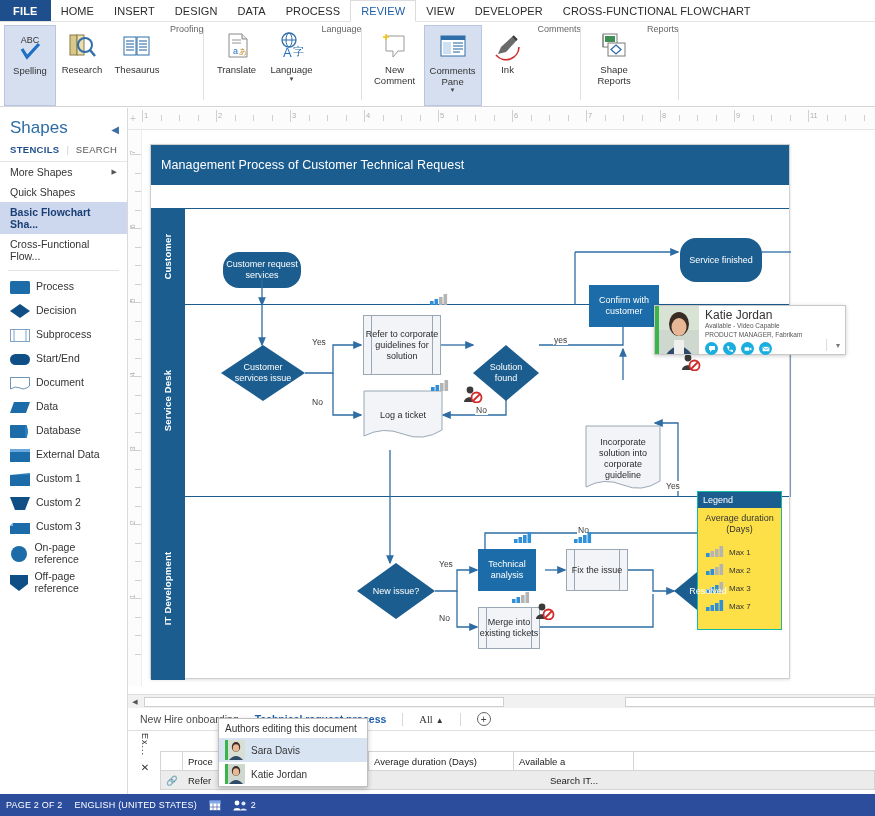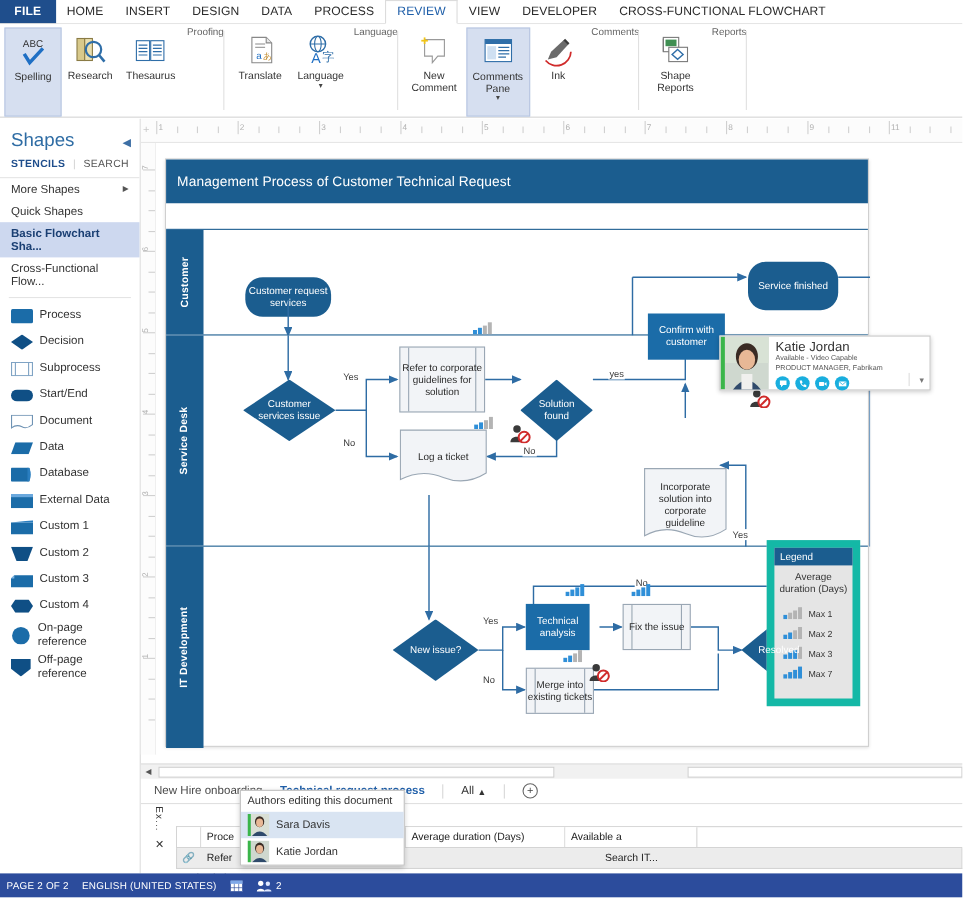--- a/index.html
+++ b/index.html
@@ -143,21 +143,21 @@
     position:absolute; inset:0; background:#1b5d8f;
     clip-path:polygon(50% 0, 100% 50%, 50% 100%, 0 50%);
   }
   .dec .dtxt { position:relative; z-index:2; padding:0 6px; }
   .docsh {
     position:relative; color:#2b2b2b; font-size:9px; line-height:11px;
     display:flex; align-items:center; justify-content:center; text-align:center;
   }
   .edgelbl { position:absolute; font-size:8.5px; color:#3a3a3a; background:#fff; padding:0 1px; }
   .legendbox {
-    position:absolute; background:#e5e5e5; border:7px solid #14b8a6; width:85px;
+    position:absolute; background:#fde047; border:1px solid #14b8a6; width:85px;
   }
   .legendbox .lhd {
     background:#1b5d8f; color:#fff; font-size:9px; padding:3px 5px; font-weight:normal;
   }
   .legendbox .lsub {
     font-size:9px; color:#333; text-align:center; padding:5px 4px 8px 4px; line-height:11px;
   }
   .legendbox .lrow {
     display:flex; align-items:center; gap:5px; padding:2px 0 2px 8px; font-size:8px; color:#333;
   }
@@ -187,21 +187,21 @@
     width:14px; height:14px; display:flex; align-items:center; justify-content:center;
     font-size:7px; color:#555;
   }
   .hscroll .thumb { height:10px; background:#fff; border:1px solid #cfcfcf; }
   .pagetabs {
     position:absolute; left:128px; right:0; bottom:86px; height:22px; background:#fff;
     display:flex; align-items:center; padding-left:12px; gap:16px; font-size:10.5px;
   }
   .pagetabs .pt { color:#4a4a4a; }
   .pagetabs .pt.active { color:#1f5fa9; font-weight:bold; }
-  .pagetabs .allbtn { color:#333; display:flex; align-items:flex-end; gap:3px; }
+  .pagetabs .allbtn { color:#333; display:flex; align-items:flex-end; gap:3px;font-family:Liberation Serif, serif; }
   .pagetabs .plus {
     width:14px; height:14px; border:1px solid #666; border-radius:50%;
     display:flex; align-items:center; justify-content:center; font-size:10px; color:#444;
   }
   .vsep { width:1px; height:13px; background:#d8d8d8; }
   .datagrid {
     position:absolute; left:128px; right:0; bottom:22px; height:64px; background:#fff;
     border-top:1px solid #e0e0e0;
   }
   .dg-side {
@@ -517,28 +517,20 @@
         <div class="lbl">Custom 2</div>
       </div>
       <div class="shape-item">
         <div class="sw">
           <svg width="20" height="13">
             <path d="M3,2 H20 V13 H0 V5 Z" fill="#1b6ca8"></path>
             <path d="M3,2 L0,5 H3 Z" fill="#7fb6e5"></path>
           </svg>
         </div>
         <div class="lbl">Custom 3</div>
-      </div>
-      <div class="shape-item">
-        <div class="sw">
-          <svg width="20" height="12">
-            <path d="M4,0 H16 L20,6 L16,12 H4 L0,6 Z" fill="#0f4f85"></path>
-          </svg>
-        </div>
-        <div class="lbl">Custom 4</div>
       </div>
       <div class="shape-item">
         <div class="sw">
           <svg width="18" height="16">
             <circle cx="9" cy="8" r="8" fill="#1b6ca8"></circle>
           </svg>
         </div>
         <div class="lbl">On-page reference</div>
       </div>
       <div class="shape-item">

